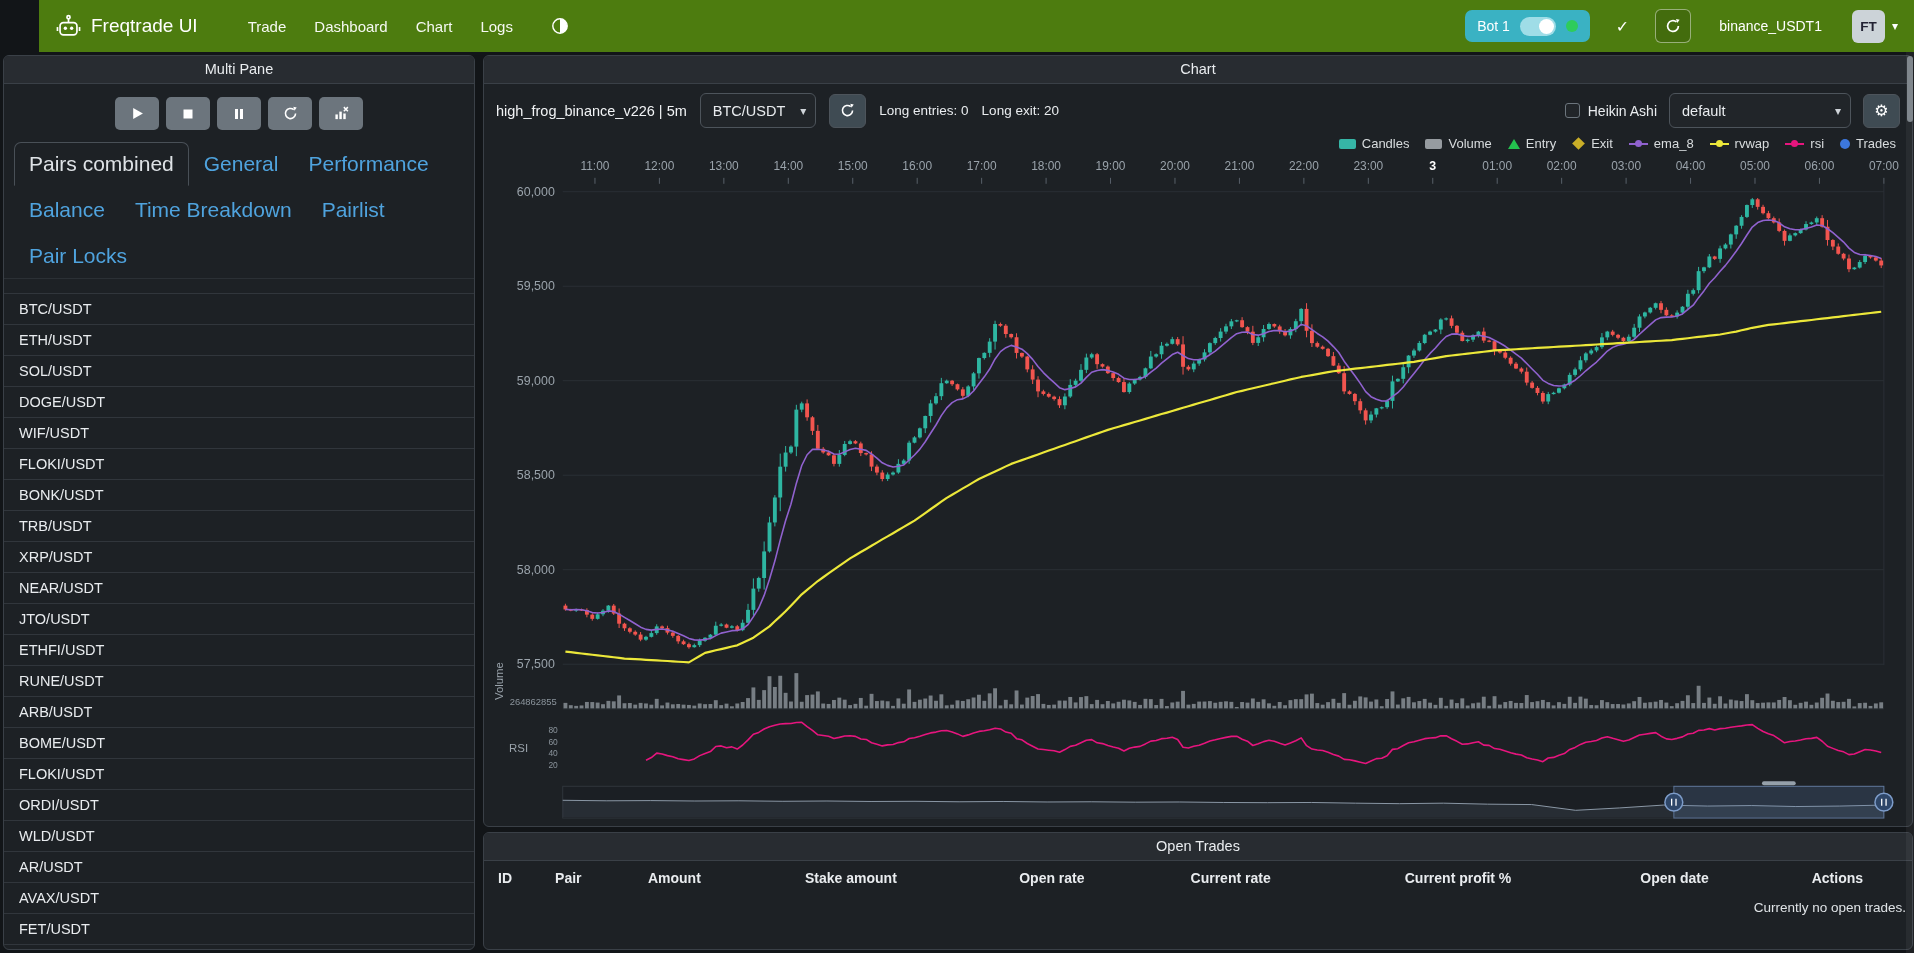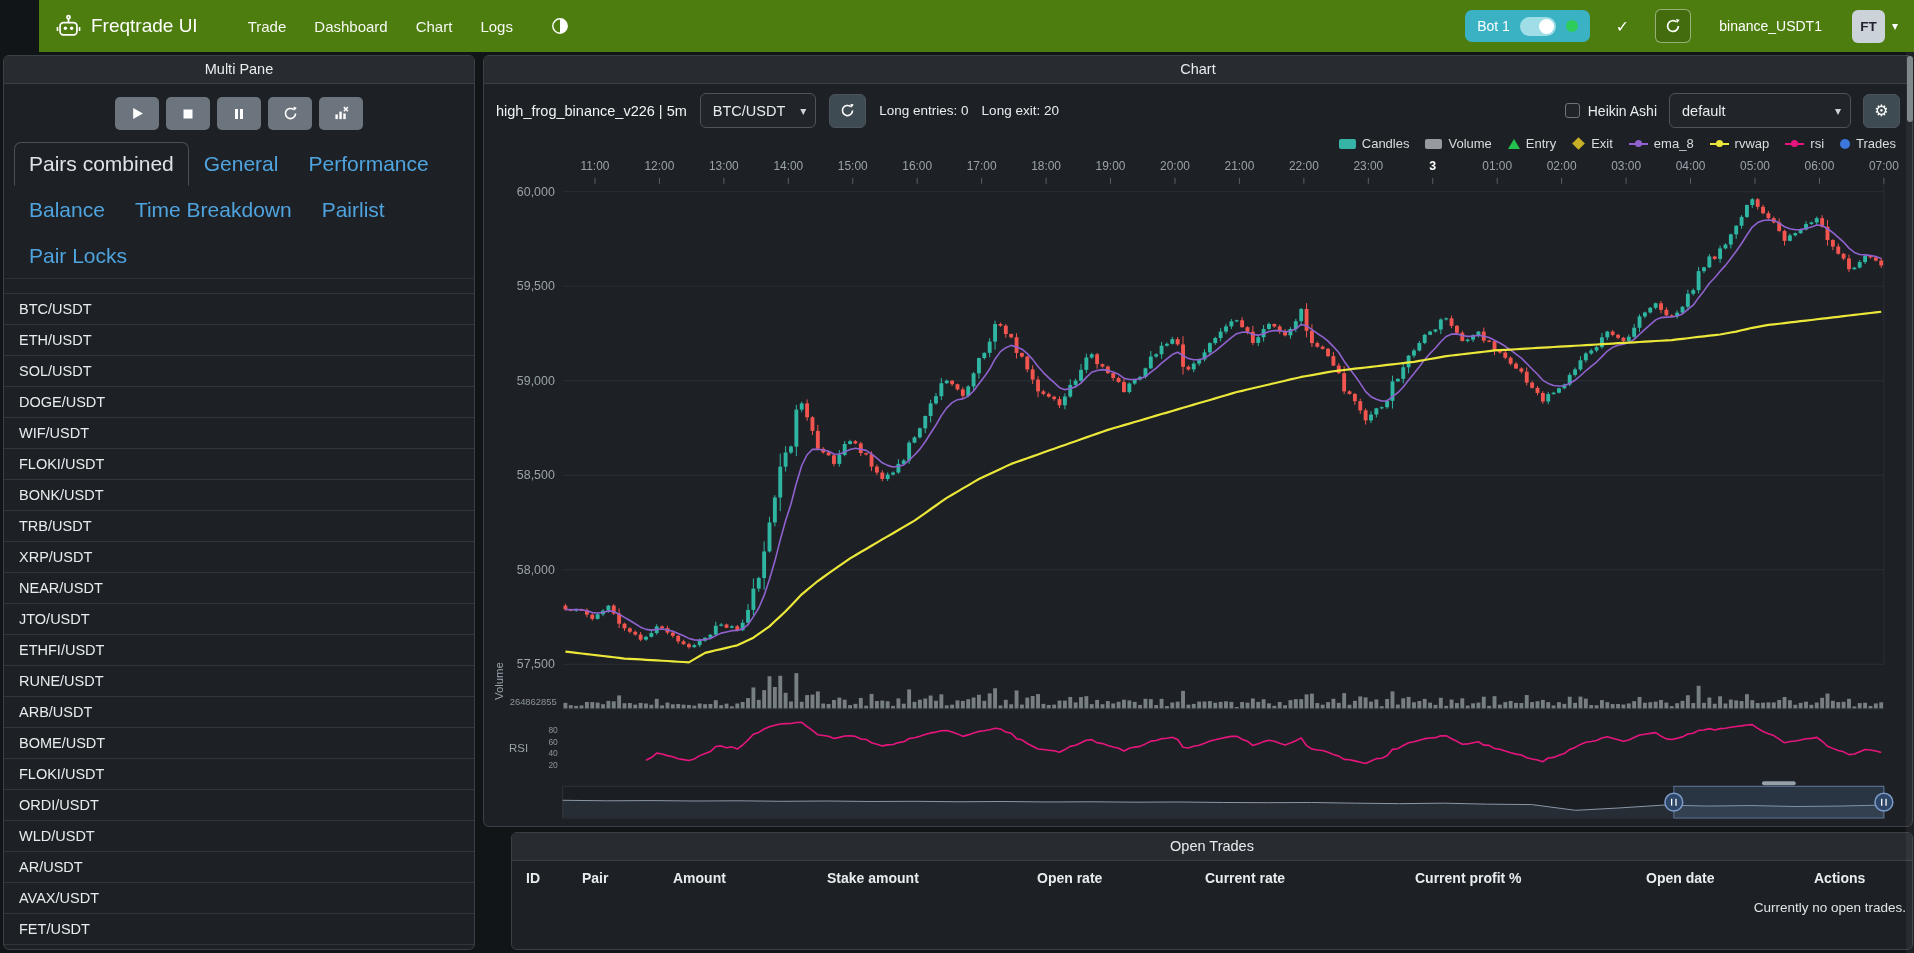--- a/index.html
+++ b/index.html
@@ -75,21 +75,21 @@
     border-bottom:10px solid #23c14e; }
   .sw-dia { width:9px; height:9px; transform:rotate(45deg); margin:0 2px; }
   .sw-linedot { position:relative; width:19px; height:10px; }
   .sw-linedot .ln { position:absolute; top:4px; left:0; width:19px; height:2px; }
   .sw-linedot .dt { position:absolute; top:1.5px; left:6px; width:7px; height:7px; border-radius:50%; }
   .sw-circ { width:10px; height:10px; border-radius:50%; }
   #chart-svg { display:block; }
   svg text { font-family:"Liberation Sans", sans-serif; }
 
   
-  .trades-panel { flex:1; display:flex; flex-direction:column;margin-left:28px; }
+  .trades-panel { flex:1; display:flex; flex-direction:column; }
   .trades-table { width:100%; border-collapse:collapse; }
   .trades-table th { text-align:left; font-size:14px; padding:9px 10px 8px 14px; color:#e9ecef; cursor:pointer;}
   .trades-table td { text-align:right; font-size:13.5px; padding:6px; color:#dfe3e6; }
 
   
   .scroll-track { position:fixed; right:0; top:52px; width:8px; height:901px; background:rgba(255,255,255,.05); }
   .scroll-thumb { position:fixed; right:1px; top:56px; width:6px; height:66px; border-radius:3px; background:#80878d; }
 </style>
 </head>
 <body>

